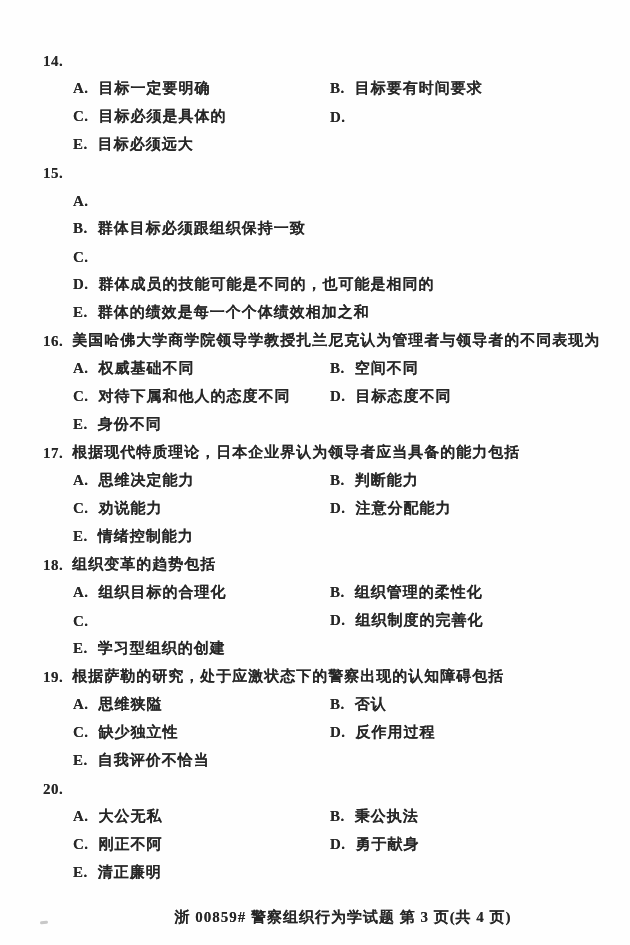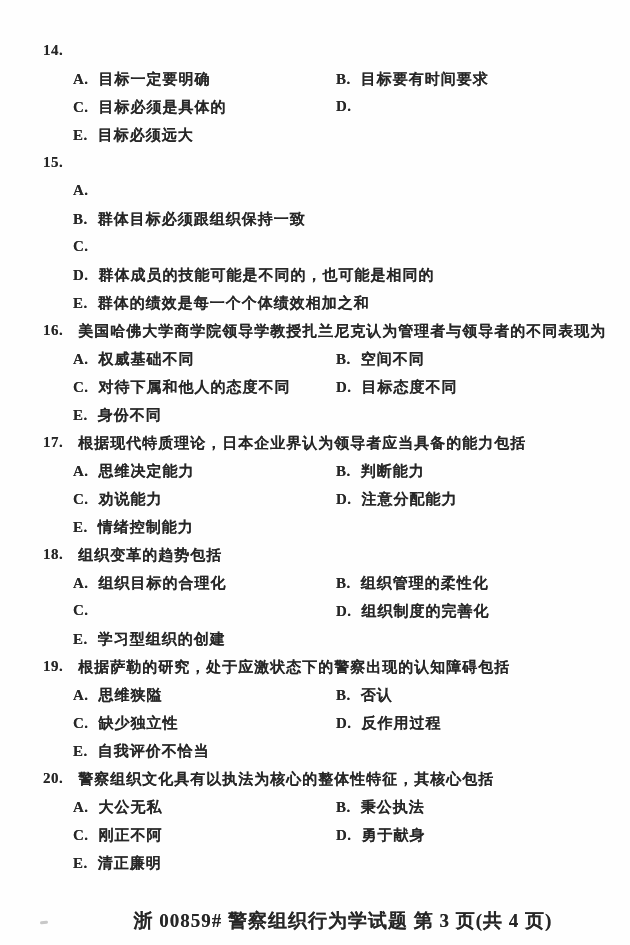--- a/index.html
+++ b/index.html
@@ -19,23 +19,22 @@
     color: #262626;
     letter-spacing: 1px;
     text-shadow: 0 0 0.5px rgba(40,40,40,0.65);
   }
   .questions {
     padding-top: 42px;
   }
   .row {
     height: 28px;
     display: flex;
-    align-items: flex-start;
+    align-items: flex-end;
     white-space: nowrap;
-    gap: 6px;
   }
   .q-header {
     padding-left: 43px;
   }
   .q-num {
     margin-right: 9px;
     letter-spacing: 0.5px;
   }
   .opt-row {
     padding-left: 73px;
@@ -52,21 +51,21 @@
     margin-right: 10px;
     letter-spacing: 0.5px;
   }
   .footer {
     position: absolute;
     top: 908px;
     left: 0;
     right: 0;
     text-align: center;
     padding-left: 56px;
-    font-size: 19px;
+    font-size: 15px;
     letter-spacing: 1px;
   }
   .scan-speck {
     position: absolute;
     top: 921px;
     left: 40px;
     width: 8px;
     height: 3px;
     background: #9a9a9a;
     opacity: 0.55;
@@ -271,21 +270,20 @@
           <span class="opt">
             <span class="opt-letter">E.</span>
             <span class="opt-text">自我评价不恰当</span>
           </span>
         </div>
       </section>
 
   <section class="question">
     <div class="row q-header">
       <span class="q-num">20.</span>
-      <span class="q-text">警察组织文化具有以执法为核心的整体性特征，其核心包括</span>
     </div>
   <div class="row opt-row">
           <span class="opt col-left">
             <span class="opt-letter">A.</span>
             <span class="opt-text">大公无私</span>
           </span>
           <span class="opt">
             <span class="opt-letter">B.</span>
             <span class="opt-text">秉公执法</span>
           </span>

